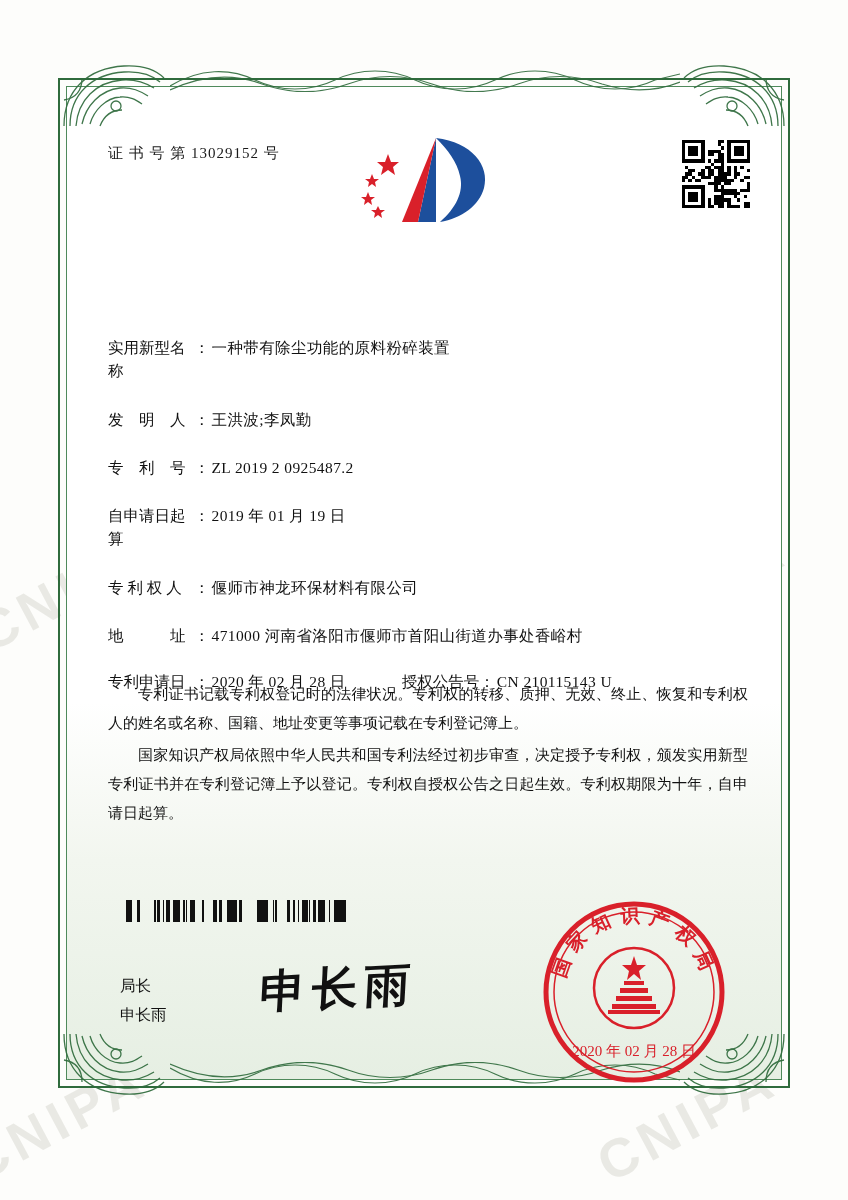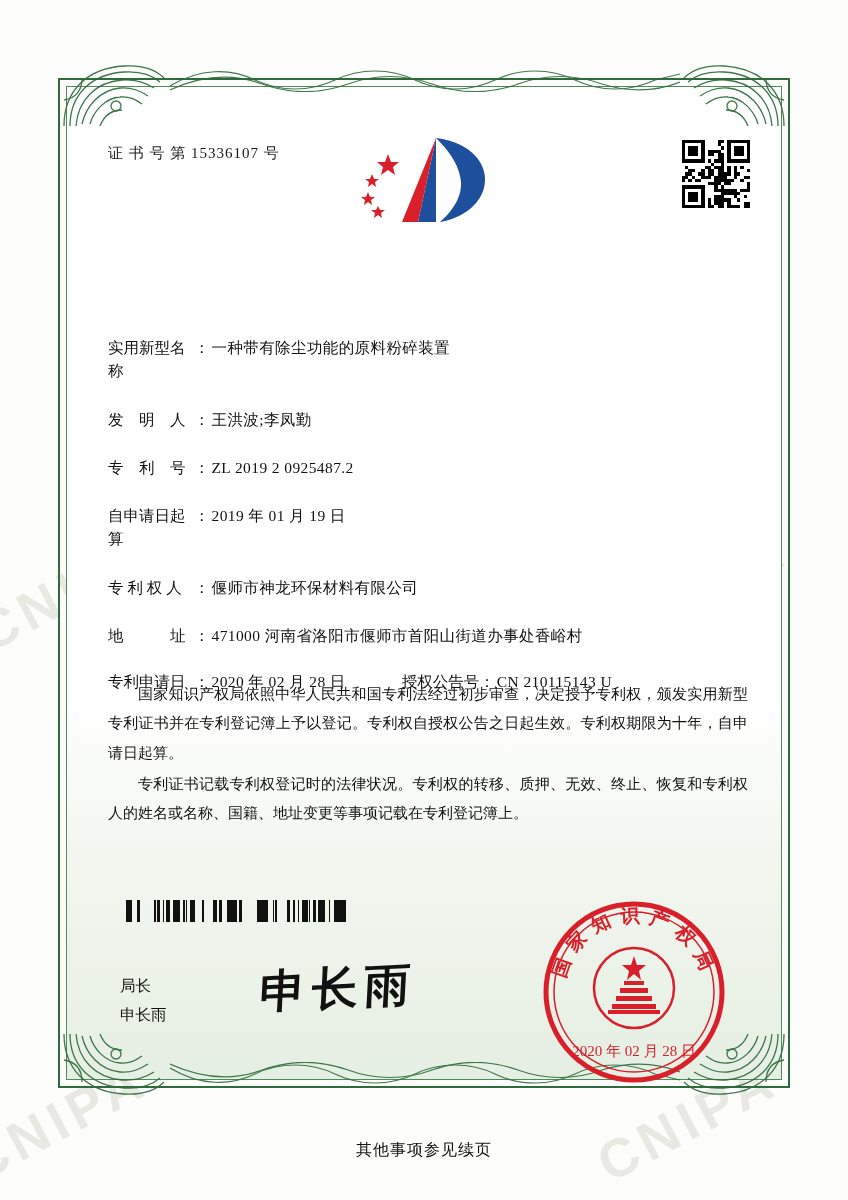--- a/index.html
+++ b/index.html
@@ -335,21 +335,21 @@
         <path d="M30 64 C 34 50, 46 38, 60 37 C 70 36, 76 40, 82 44"></path>
         <circle cx="56" cy="46" r="5"></circle>
         <path d="M4 40 C 16 38, 22 30, 22 18"></path>
         <path d="M40 66 C 44 56, 52 50, 62 50"></path>
       </g>
     </svg>
   </div>
 
   <div class="content">
 
-    <div class="cert-no">证 书 号 第 15336107 号</div>
+    <div class="cert-no">证 书 号 第 13029152 号</div>
 
     <div class="qr" id="qr">
         <i></i>
         <i></i>
         <i></i>
         <i></i>
         <i></i>
         <i></i>
         <i></i>
         <i style="background: transparent;"></i>
@@ -849,22 +849,22 @@
         <span class="f-colon">：</span>
         <span class="f-val">2020 年 02 月 28 日</span>
         <span class="pub2-label">授权公告号</span>
         <span class="f-colon">：</span>
         <span class="f-val">CN 210115143 U</span>
       </div>
 
     </div>
 
     <div class="paras">
+      <p>专利证书记载专利权登记时的法律状况。专利权的转移、质押、无效、终止、恢复和专利权人的姓名或名称、国籍、地址变更等事项记载在专利登记簿上。</p>
       <p>国家知识产权局依照中华人民共和国专利法经过初步审查，决定授予专利权，颁发实用新型专利证书并在专利登记簿上予以登记。专利权自授权公告之日起生效。专利权期限为十年，自申请日起算。</p>
-      <p>专利证书记载专利权登记时的法律状况。专利权的转移、质押、无效、终止、恢复和专利权人的姓名或名称、国籍、地址变更等事项记载在专利登记簿上。</p>
     </div>
 
     <div class="barcode" id="barcode">
         <i style="width: 2px; background: transparent;"></i>
         <i style="width: 1px;"></i>
         <i style="width: 2px;"></i>
         <i style="width: 1px;"></i>
         <i style="width: 2px;"></i>
         <i style="width: 2px; background: transparent;"></i>
         <i style="width: 2px; background: transparent;"></i>
@@ -999,14 +999,13 @@
           <text><textPath href="#sealArc" startOffset="6%">国 家 知 识 产 权 局</textPath></text>
         </g>
         <g fill="#d9202a" font-family="'Liberation Serif',serif" font-size="15">
           <text x="96" y="160" text-anchor="middle">2020 年 02 月 28 日</text>
         </g>
       </svg>
     </div>
 
   </div>
 
-  <div class="footer-note">其他事项参见续页</div>
 </div>
 
 </body></html>

